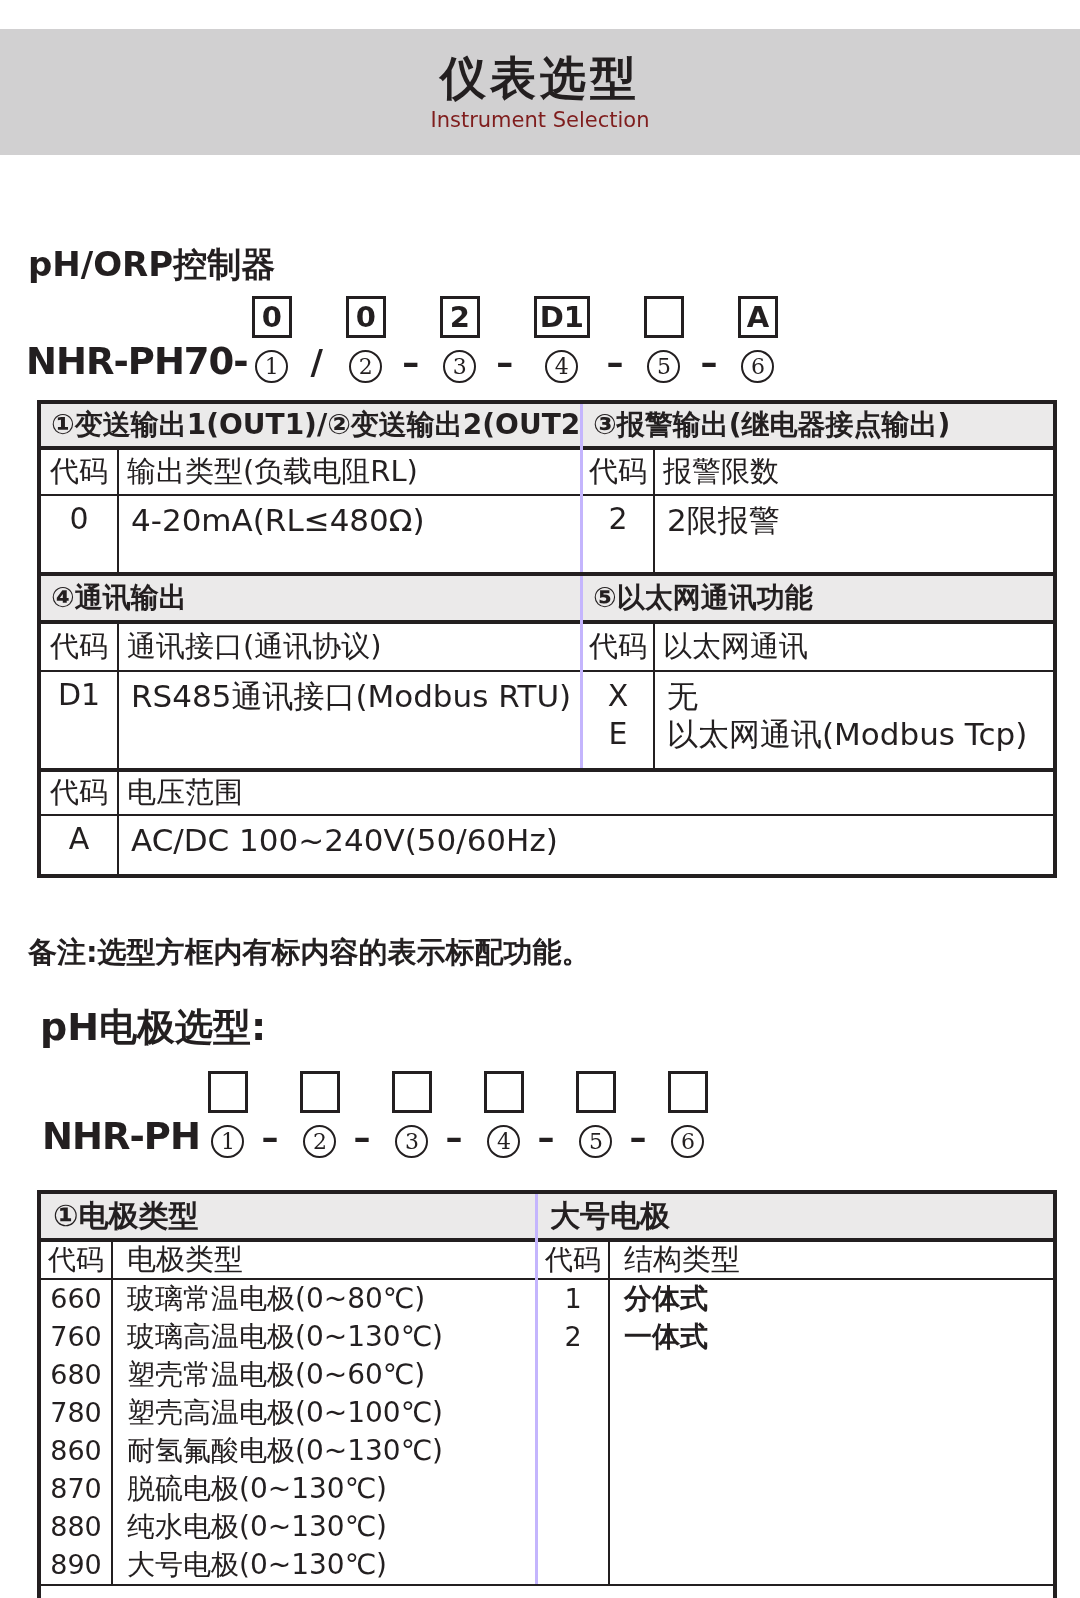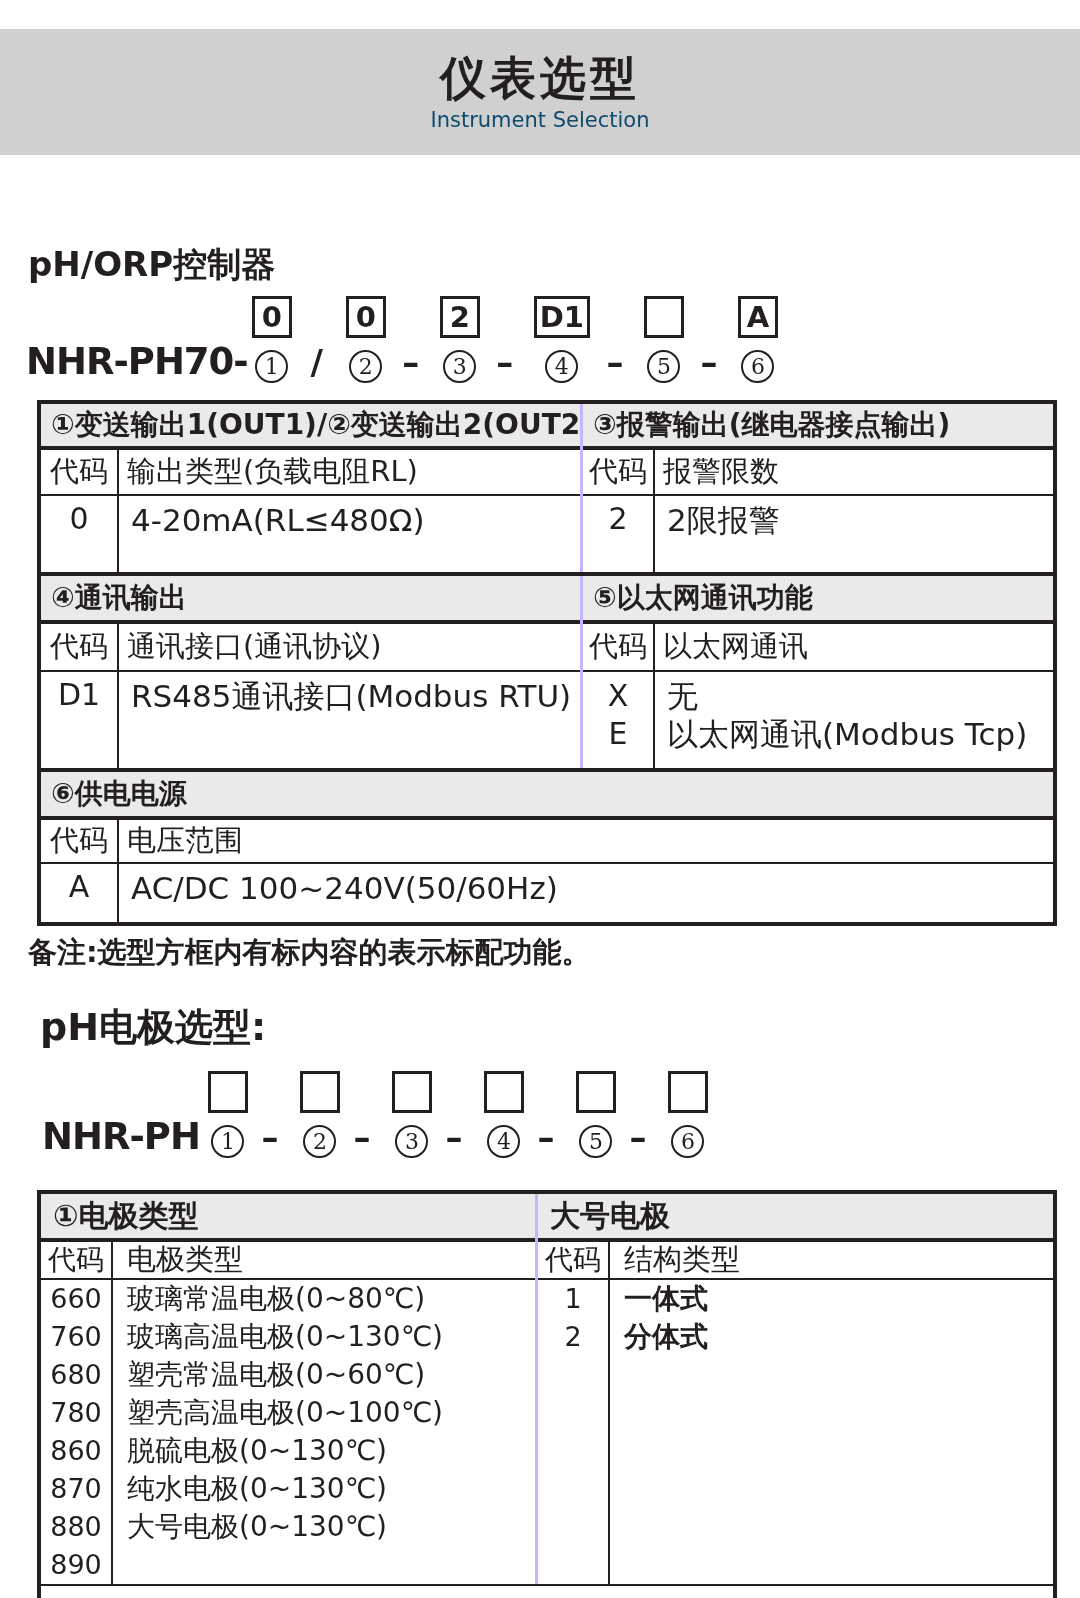--- a/index.html
+++ b/index.html
@@ -4,21 +4,21 @@
 <style>
   html,body{margin:0;padding:0;background:#ffffff;}
   #page{
     position:relative;width:1080px;height:1598px;overflow:hidden;background:#ffffff;
     font-family:"DejaVu Sans","Liberation Sans",sans-serif;color:#231f20;
   }
   
   .banner{position:absolute;top:29px;left:0;width:1080px;height:126px;background:#d1d0d1;
     display:flex;flex-direction:column;align-items:center;justify-content:center;}
   .banner-title{font-size:46px;font-weight:bold;letter-spacing:4px;line-height:1.15;}
-  .banner-sub{font-size:21px;margin-top:3px;color:#0c4a6e;}
+  .banner-sub{font-size:21px;margin-top:3px;color:#7f1d1d;}
   
   .ctrl-title{position:absolute;top:242px;left:28px;font-size:34px;font-weight:700;}
   .elec-title{position:absolute;top:1002px;left:40px;font-size:38px;font-weight:bold;}
   .note{position:absolute;top:933px;left:28px;font-size:29px;font-weight:bold;}
   
   .model-line{position:absolute;display:flex;align-items:flex-end;}
   .model-prefix{font-size:37px;font-weight:bold;letter-spacing:-1px;line-height:42px;white-space:nowrap;}
   .seg{display:flex;flex-direction:column;align-items:center;}
   .mbox{min-width:40px;height:42px;box-sizing:border-box;border:3px solid #231f20;
     display:flex;align-items:center;justify-content:center;font-size:29px;font-weight:bold;padding:0 3px;}
@@ -185,21 +185,20 @@
           </div>
           <div class="ddesc pad1">
             <span class="srow">无</span>
             <span class="srow">以太网通讯(Modbus Tcp)</span>
           </div>
         </div>
       </div>
     </div>
 
     <div class="bt">
-      <div class="band b2">⑥供电电源</div>
       <div class="crow c3">
         <div class="ccode">代码</div>
         <div class="cdesc">电压范围</div>
       </div>
       <div class="drow h3">
         <div class="dcode pad1">A</div>
         <div class="ddesc pad1">
             <span class="srow">AC/DC 100~240V(50/60Hz)</span>
           </div>
       </div>
@@ -272,40 +271,41 @@
             <span class="srow">860</span>
             <span class="srow">870</span>
             <span class="srow">880</span>
             <span class="srow">890</span>
           </div>
           <div class="ddesc">
             <span class="srow">玻璃常温电极(0~80℃)</span>
             <span class="srow">玻璃高温电极(0~130℃)</span>
             <span class="srow">塑壳常温电极(0~60℃)</span>
             <span class="srow">塑壳高温电极(0~100℃)</span>
+            <span class="srow">耐氢氟酸电极(0~130℃)</span>
             <span class="srow">脱硫电极(0~130℃)</span>
             <span class="srow">纯水电极(0~130℃)</span>
             <span class="srow">大号电极(0~130℃)</span>
           </div>
         </div>
       </div>
       <div class="half-r">
         <div class="band">大号电极</div>
         <div class="crow">
           <div class="ccode">代码</div>
           <div class="cdesc">结构类型</div>
         </div>
         <div class="drow" style="flex:1">
           <div class="dcode">
             <span class="srow">1</span>
             <span class="srow">2</span>
           </div>
           <div class="ddesc bold-desc">
+            <span class="srow">分体式</span>
             <span class="srow">一体式</span>
-            <span class="srow">分体式</span>
           </div>
         </div>
       </div>
     </div>
     <div class="hline"></div>
   </div>
 
 </div>
 
 </body></html>

